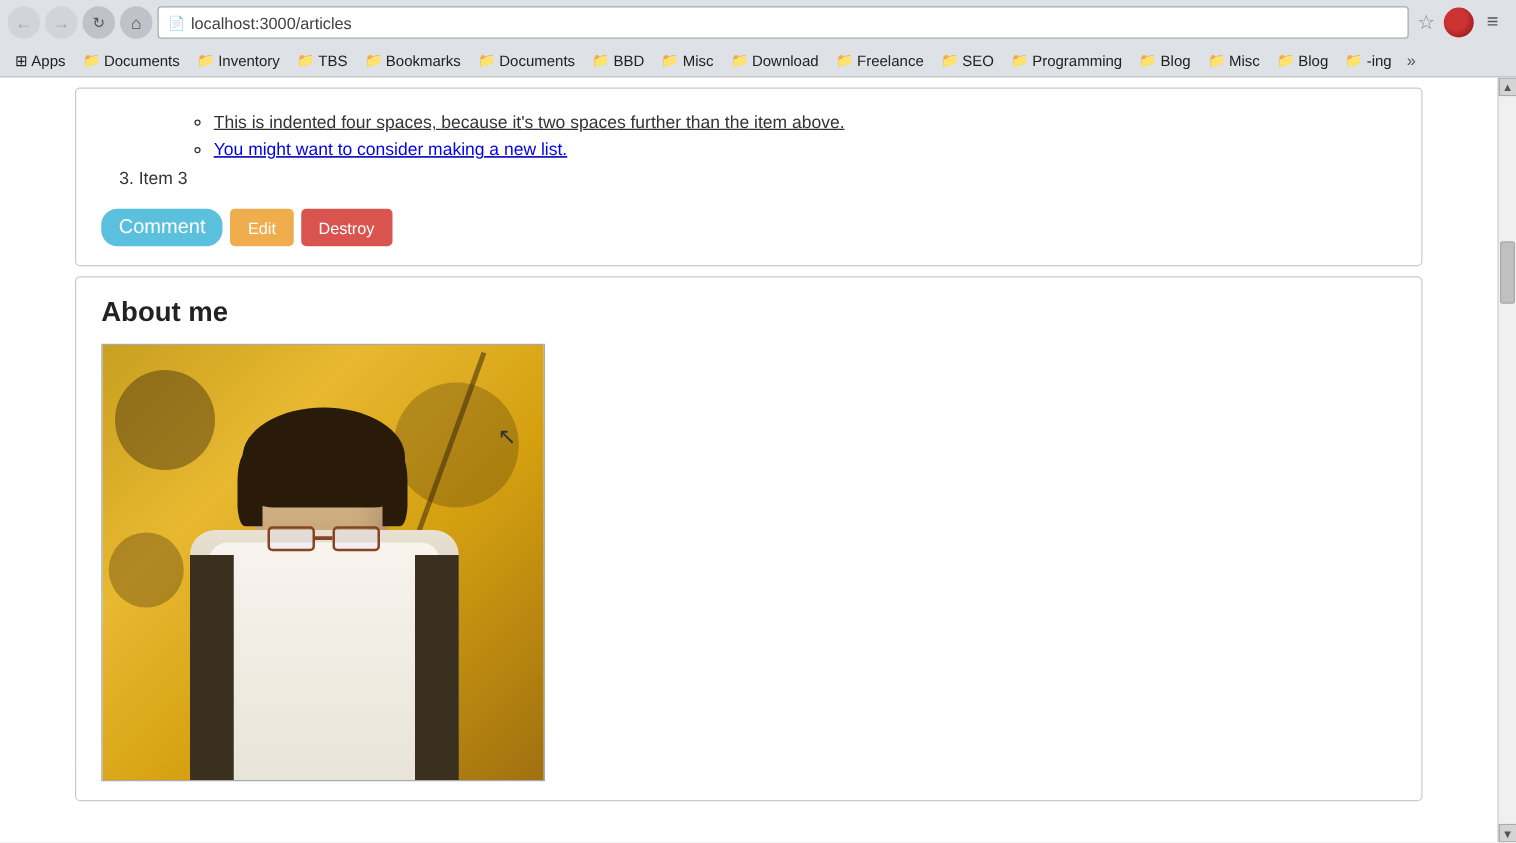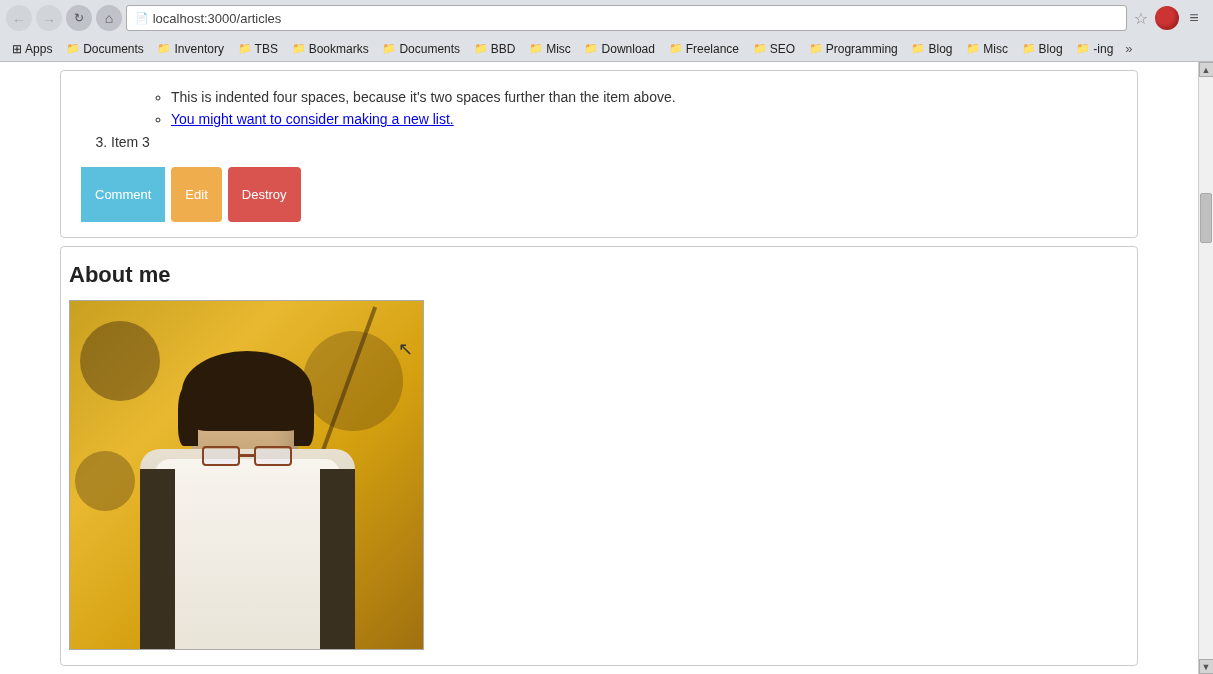--- a/index.html
+++ b/index.html
@@ -79,34 +79,34 @@
       flex: 1; overflow: hidden; padding: 0;
     }
 
     
     .article-card {
       border: 1px solid #ccc; border-radius: 4px; margin: 8px 60px 8px 60px;
       padding: 15px 20px; background: white;
     }
     .article-card-about {
       border: 1px solid #ccc; border-radius: 4px; margin: 8px 60px 8px 60px;
-      padding: 15px 8px; background: white;
+      padding: 15px 20px; background: white;
     }
 
     ol { padding-left: 30px; }
     ol li { font-size: 14px; line-height: 1.6; color: #333; }
 
-    ul.nested { list-style-type: disc; padding-left: 40px; }
+    ul.nested { list-style-type: disc; padding-left: 40px; text-decoration: underline; }
     ul.nested li { font-size: 14px; line-height: 1.6; color: #333; }
     ul.nested.deeper { list-style-type: circle; padding-left: 80px; }
 
     .action-buttons { display: flex; gap: 6px; margin-top: 14px; }
     .btn-comment {
-      padding: 20px 14px; background: #5bc0de; border: none; border-radius: 0;
-      color: white; cursor: pointer; font-size: 13px;
+      padding: 6px 14px; background: #5bc0de; border: none; border-radius: 13px;
+      color: white; cursor: pointer; font-size: 16px;
     }
     .btn-edit {
       padding: 6px 14px; background: #f0ad4e; border: none; border-radius: 4px;
       color: white; cursor: pointer; font-size: 13px;
     }
     .btn-destroy {
       padding: 6px 14px; background: #d9534f; border: none; border-radius: 4px;
       color: white; cursor: pointer; font-size: 13px;
     }
 

